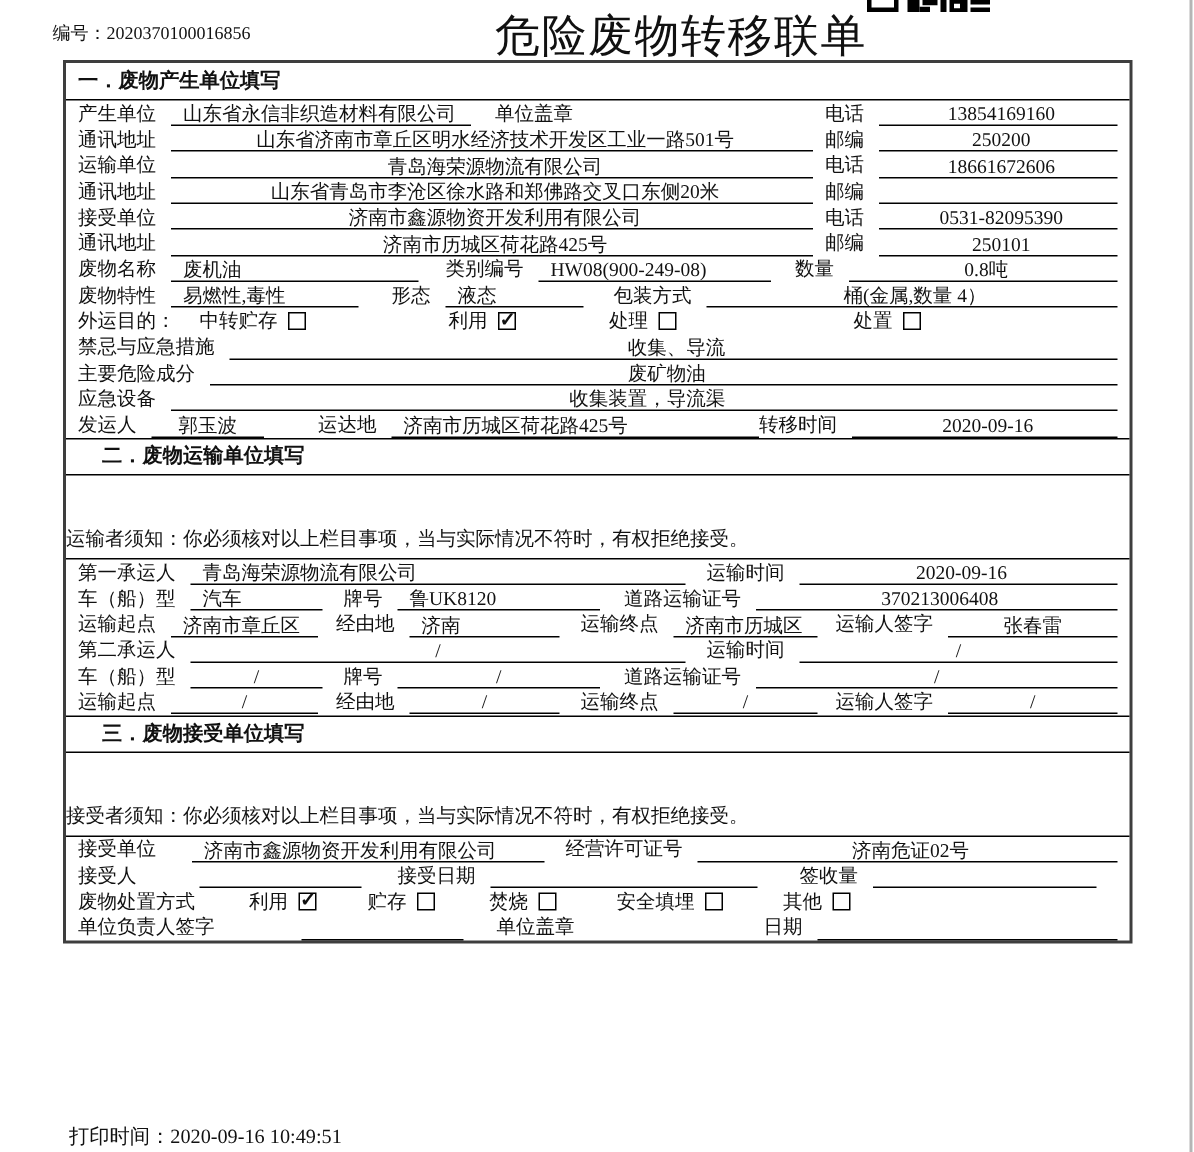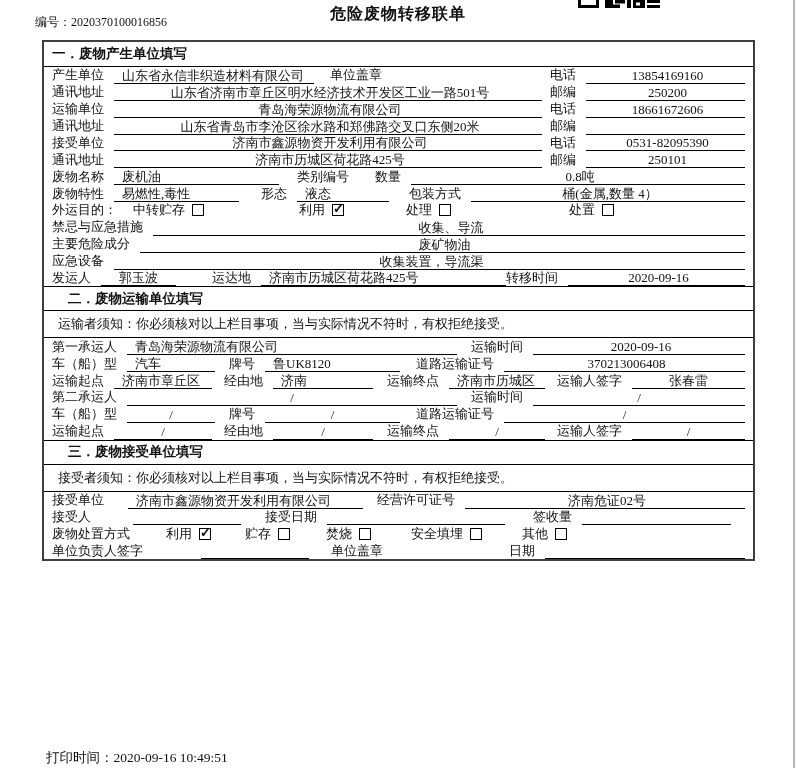--- a/index.html
+++ b/index.html
@@ -2,35 +2,35 @@
 <html><head>
 <meta charset="utf-8">
 <style>
   * { margin:0; padding:0; box-sizing:border-box; }
   html,body { width:796px; height:768px; overflow:hidden; background:#ffffff;
               font-family:"Liberation Serif","DejaVu Serif",serif; color:#111; }
   .page { position:relative; width:796px; height:768px; background:#fff; }
 
   
   .serial { position:absolute; left:35px; top:14px; font-size:12px; white-space:nowrap; }
-  .doc-title { position:absolute; left:330px; top:4px; font-size:16px; font-weight:700;
+  .doc-title { position:absolute; left:330px; top:4px; font-size:30px; font-weight:400;
                letter-spacing:1px; white-space:nowrap; }
   .qr { position:absolute; left:578px; top:0; width:82px; height:8px; }
 
   
   .page-edge { position:absolute; right:1px; top:0; width:2px; height:768px; background:#b5b5b5; }
 
   
-  .formbox { position:absolute; left:42px; top:40px; width:713px; height:521px;
+  .formbox { position:absolute; left:42px; top:40px; width:713px; height:589px;
              border:2px solid #3e3e3e; display:flex; flex-direction:column; background:#fff; }
   .sec-h { flex:none; height:25px; display:flex; align-items:center; padding:0 8px;
            font-weight:700; font-size:13.5px; border-bottom:1.5px solid #000; }
   .sec-h.mid { border-top:1.5px solid #000;padding-left:24px; }
-  .notice { flex:none; height:27px; display:flex; align-items:center; padding:0 14px;
-            font-size:13px; border-bottom:1.5px solid #000; }
+  .notice { flex:none; height:27px; display:flex; align-items:center; padding:0 0;
+            font-size:13px; border-bottom:1.5px solid #000;margin-top:29px; }
   .row { flex:1; min-height:0; display:flex; align-items:center; padding:0 8px; font-size:13px; }
   .lbl { white-space:nowrap; margin-right:10px; flex:none;text-align:right; }
   .lpart { width:498px; flex:none; display:flex; align-items:center; }
   .u { border-bottom:1px solid #000; height:17px; line-height:17px; padding:0 4px 0 8px;
        white-space:nowrap; overflow:hidden; }
   .f1 { flex:1;text-align:center; }
   .mr8 { margin-right:8px; }
   .ctr { text-align:center; padding:0; }
 
   
@@ -123,20 +123,21 @@
         <span class="u f1 mr8">济南市历城区荷花路425号</span>
       </div>
       <span class="lbl">邮编</span>
       <span class="u f1">250101</span>
     </div>
 
     <div class="row">
       <span class="lbl">废物名称</span>
       <span class="u" style="width:165px">废机油</span>
       <span class="lbl" style="margin-left:18px">类别编号</span>
+      <span class="u" style="width:155px">HW08(900-249-08)</span>
       <span class="lbl" style="margin-left:16px">数量</span>
       <span class="u f1">0.8吨</span>
     </div>
 
     <div class="row">
       <span class="lbl">废物特性</span>
       <span class="u" style="width:125px">易燃性,毒性</span>
       <span class="lbl" style="margin-left:22px">形态</span>
       <span class="u" style="width:92px">液态</span>
       <span class="lbl" style="margin-left:20px">包装方式</span>

